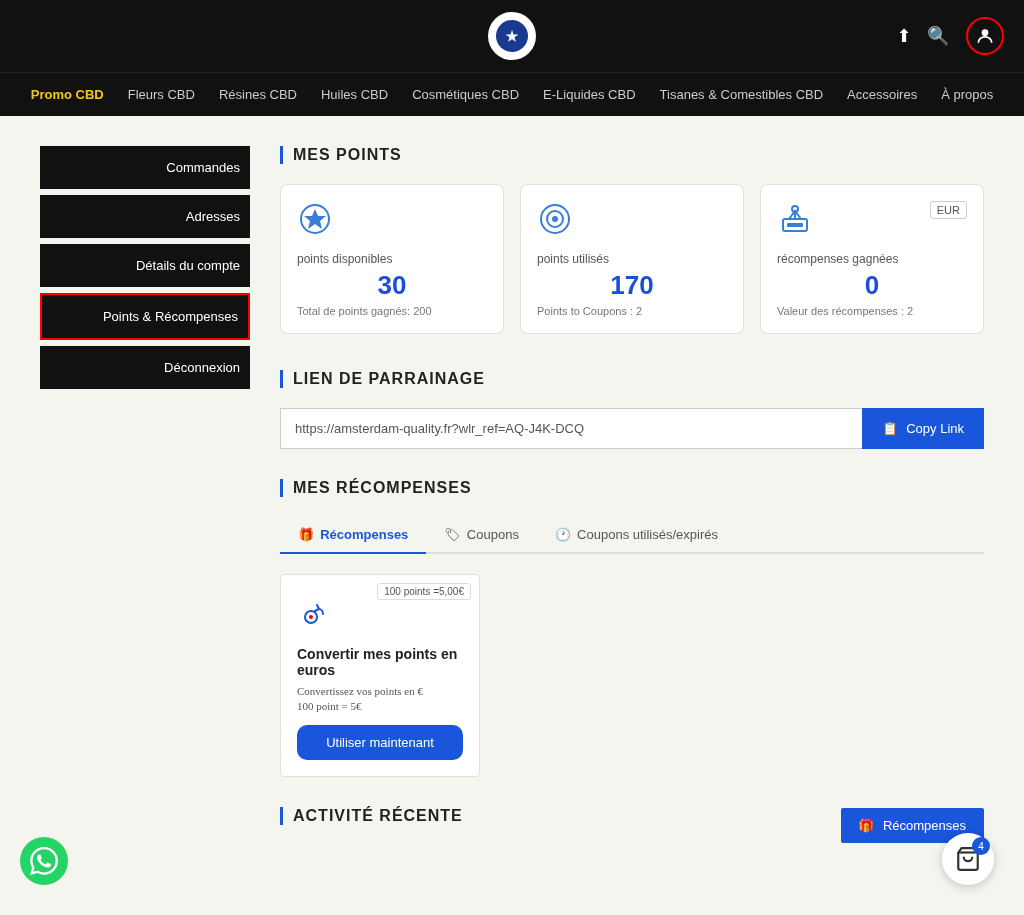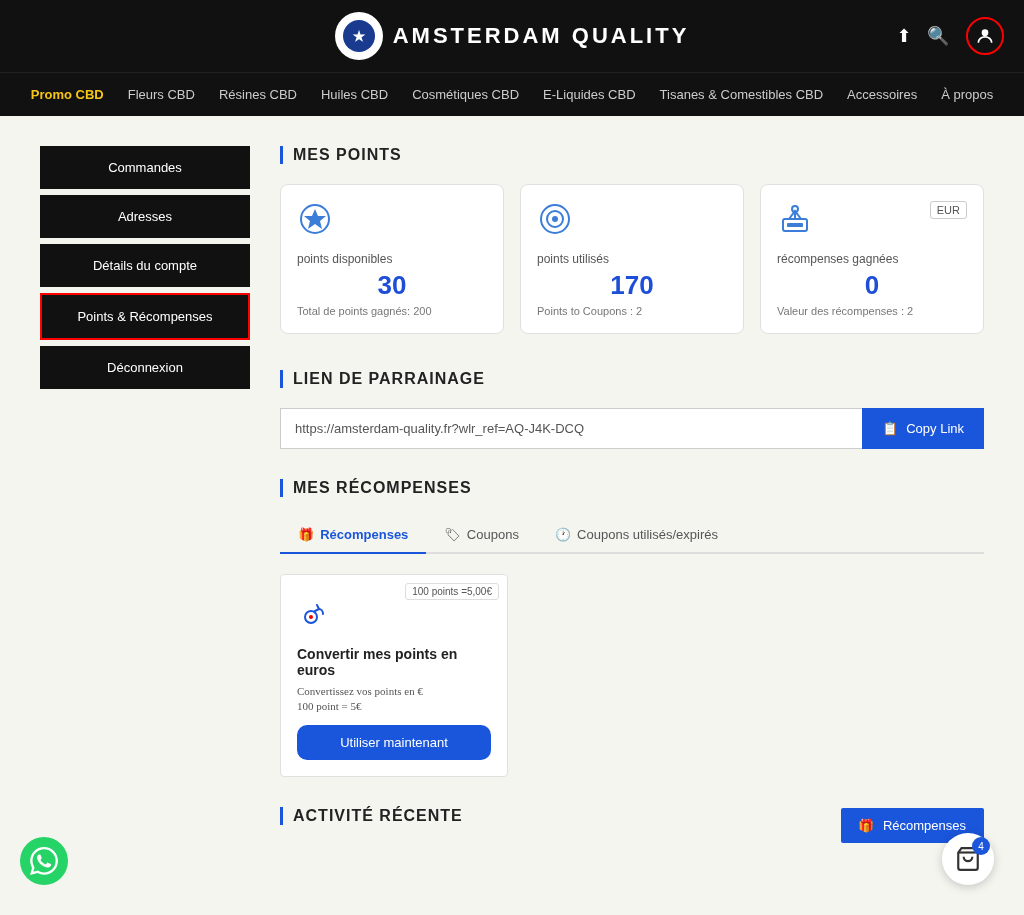--- a/index.html
+++ b/index.html
@@ -104,21 +104,21 @@
       flex-shrink: 0;
       display: flex;
       flex-direction: column;
       gap: 6px;
     }
     .sidebar-btn {
       background: #111;
       color: white;
       border: none;
       padding: 14px 10px;
-      text-align: center;
+      text-align: right;
       font-size: 13px;
       cursor: pointer;
       display: block;
       width: 100%;
     }
     .sidebar-btn.active {
       background: #111;
       border: 2px solid red;
     }
 
@@ -238,21 +238,21 @@
       color: #1a56db;
       border-bottom: 2px solid #1a56db;
       font-weight: bold;
     }
 
     
     .reward-card {
       background: white;
       border: 1px solid #e0e0e0;
       border-radius: 4px;
-      width: 228px;
+      width: 200px;
       overflow: hidden;
       position: relative;
     }
     .reward-card-badge {
       position: absolute;
       top: 8px;
       right: 8px;
       background: white;
       border: 1px solid #ddd;
       border-radius: 3px;
@@ -360,21 +360,20 @@
 
 <header class="header">
   <div class="header-top">
     <div class="logo-area">
       <div class="logo-emblem">
         <svg width="36" height="36" viewBox="0 0 36 36">
           <circle cx="18" cy="18" r="16" fill="#1a3a8f"></circle>
           <text x="18" y="23" text-anchor="middle" fill="white" font-size="14" font-weight="bold">★</text>
         </svg>
       </div>
-      <span class="logo-text">AMSTERDAM QUALITY</span>
     </div>
     <div class="header-icons">
       <span class="header-icon">⬆</span>
       <span class="header-icon">🔍</span>
       <div class="user-icon-circle">
         <svg width="20" height="20" viewBox="0 0 24 24" fill="white">
           <circle cx="12" cy="8" r="4"></circle>
           <path d="M4 20c0-4 3.6-7 8-7s8 3 8 7" stroke="white" stroke-width="2" fill="none"></path>
         </svg>
       </div>

